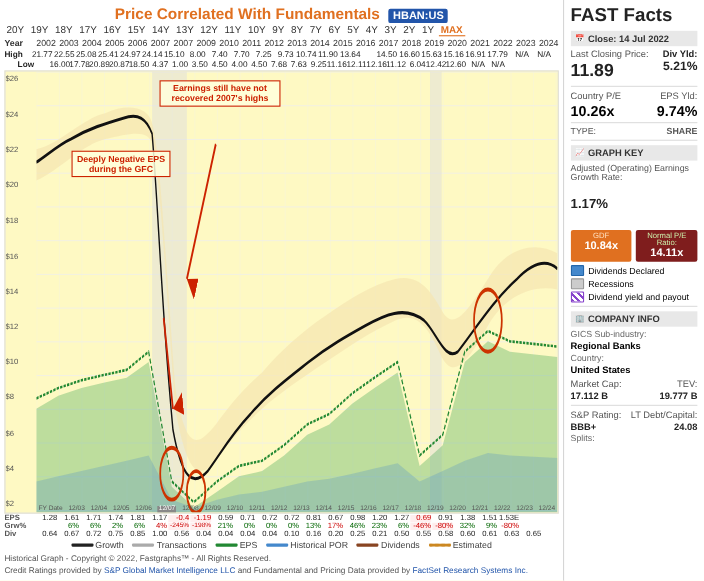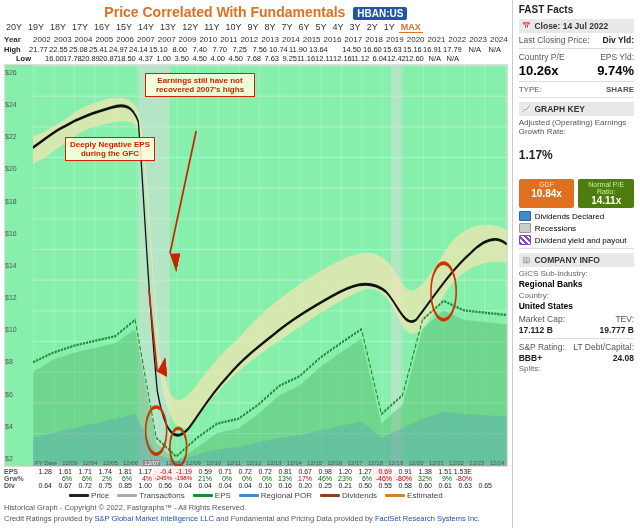--- a/index.html
+++ b/index.html
@@ -71,21 +71,21 @@
       display: flex;
       gap: 3px;
       flex-wrap: nowrap;
       overflow: hidden;
     }
 
     
     .chart-container {
       flex: 1;
       position: relative;
-      background: #86efac;
+      background: #fef9c3;
       border: 1px solid #ddd;
       overflow: hidden;
     }
 
     .chart-svg {
       width: 100%;
       height: 100%;
     }
 
     
@@ -130,21 +130,21 @@
     
     .fast-facts {
       width: 155px;
       padding: 4px 6px;
       background: #fff;
       font-size: 9px;
       overflow-y: auto;
     }
 
     .ff-title {
-      font-size: 10px;
+      font-size: 17px;
       font-weight: bold;
       color: #222;
       margin-bottom: 1px;
     }
 
     .ff-section-header {
       background: #e8e8e8;
       padding: 2px 4px;
       font-weight: bold;
       font-size: 8.5px;
@@ -208,21 +208,21 @@
       flex: 1;
       text-align: center;
       padding: 2px;
       border-radius: 2px;
       font-size: 8px;
     }
     .pe-box .pe-label { font-size: 7px; color: #555; }
     .pe-box .pe-val { font-weight: bold; font-size: 10px; }
     .pe-box.gdf { background: #e07020; color: #fff; }
     .pe-box.gdf .pe-label { color: #ffe0c0; }
-    .pe-box.normal { background: #4d7c0f; color: #fff; text-align: center; }
+    .pe-box.normal { background: #7f1d1d; color: #fff; text-align: center; }
     .pe-box.normal .pe-label { color: #cceeaa; }
 
     .ff-info-row {
       display: flex;
       justify-content: space-between;
       font-size: 8px;
       margin-bottom: 1px;
     }
     .ff-info-label { color: #666; }
   </style>
@@ -296,21 +296,21 @@
       <span style="width:18px;text-align:right;">22.55</span>
       <span style="width:18px;text-align:right;">25.08</span>
       <span style="width:18px;text-align:right;">25.41</span>
       <span style="width:18px;text-align:right;">24.97</span>
       <span style="width:18px;text-align:right;">24.14</span>
       <span style="width:18px;text-align:right;">15.10</span>
       <span style="width:18px;text-align:right;">8.00</span>
       <span style="width:18px;text-align:right;">7.40</span>
       <span style="width:18px;text-align:right;">7.70</span>
       <span style="width:18px;text-align:right;">7.25</span>
-      <span style="width:18px;text-align:right;">7.56</span>
+      <span style="width:18px;text-align:right;">9.73</span>
       <span style="width:18px;text-align:right;">10.74</span>
       <span style="width:18px;text-align:right;">11.90</span>
       <span style="width:18px;text-align:right;">13.64</span>
       <span style="width:32px;text-align:right;">14.50</span>
       <span style="width:18px;text-align:right;">16.60</span>
       <span style="width:18px;text-align:right;">15.63</span>
       <span style="width:18px;text-align:right;">15.16</span>
       <span style="width:18px;text-align:right;">16.91</span>
       <span style="width:18px;text-align:right;">17.79</span>
       <span style="width:18px;text-align:right;">N/A</span>
@@ -544,33 +544,33 @@
       <span style="width:19px;text-align:right;">0.60</span>
       <span style="width:19px;text-align:right;">0.61</span>
       <span style="width:19px;text-align:right;">0.63</span>
       <span style="width:19px;text-align:right;">0.65</span>
     </div>
   </div>
 
   <div class="chart-legend">
     <div class="legend-item">
         <div class="legend-dot" style="background:#222;"></div>
-        <span>Price</span>
+        <span>Growth</span>
       </div>
     <div class="legend-item">
         <div class="legend-dot" style="background:#aaa;"></div>
         <span>Transactions</span>
       </div>
     <div class="legend-item">
         <div class="legend-dot" style="background:#228833;"></div>
         <span>EPS</span>
       </div>
     <div class="legend-item">
         <div class="legend-dot" style="background:#4488cc;"></div>
-        <span>Regional POR</span>
+        <span>Historical POR</span>
       </div>
     <div class="legend-item">
         <div class="legend-dot" style="background:#884422;"></div>
         <span>Dividends</span>
       </div>
     <div class="legend-item">
         <div class="legend-dot" style="background:#cc8822;border:1px dashed #cc8822;"></div>
         <span>Estimated</span>
       </div>
   </div>
@@ -589,20 +589,24 @@
   <div class="ff-section-header">
     <span style="font-size:7px;">📅</span>
     <span>Close: 14 Jul 2022</span>
   </div>
 
   <div class="ff-row">
     <span class="ff-label">Last Closing Price:</span>
     <span class="ff-value">Div Yld:</span>
   </div>
 
+  <div class="ff-row">
+    <span class="ff-big-value" style="font-size:16px;font-weight:bold;">11.89</span>
+    <span style="font-weight:bold;font-size:11px;color:#222;">5.21%</span>
+  </div>
 
   <hr class="ff-divider">
 
   <div class="ff-row">
     <span class="ff-label">Country P/E</span>
     <span class="ff-label">EPS Yld:</span>
   </div>
   <div class="ff-row">
     <span style="font-weight:bold;font-size:13px;">10.26x</span>
     <span style="font-weight:bold;font-size:13px;">9.74%</span>

